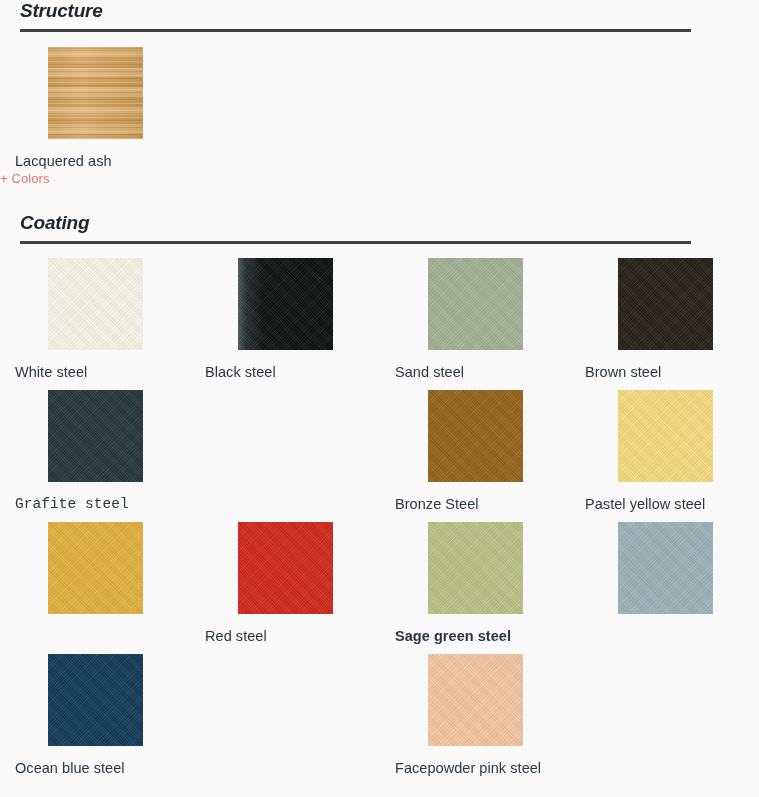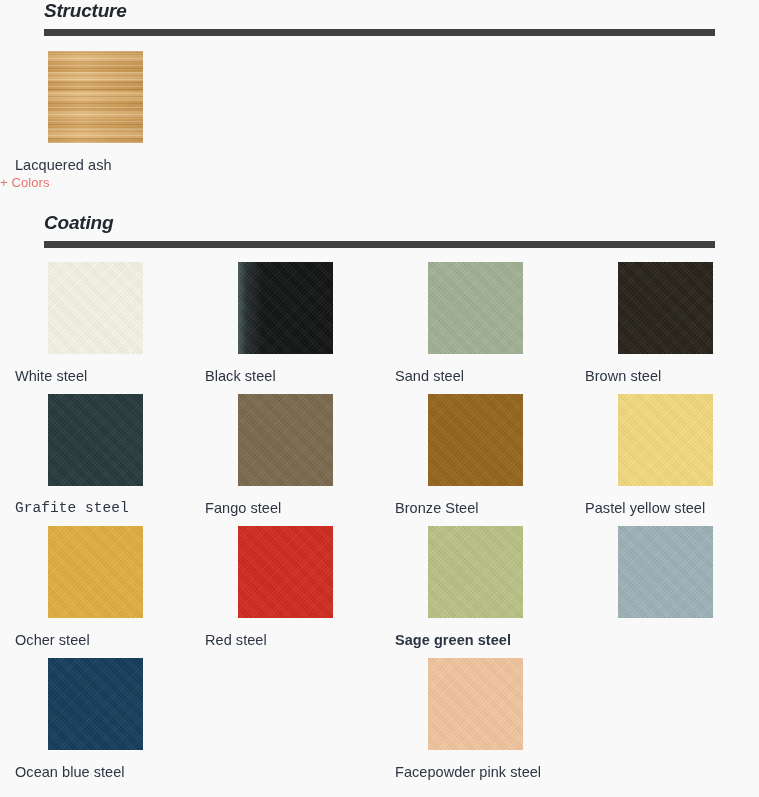--- a/index.html
+++ b/index.html
@@ -24,24 +24,24 @@
   }
 
   
   .section {
     position: absolute;
     left: 0;
     width: 759px;
   }
   .section-header {
     position: relative;
-    margin-left: 44px;
+    margin-left: 20px;
     width: 671px;
     padding-bottom: 7px;
-    border-bottom: 7px solid #404040;
+    border-bottom: 3px solid #404040;
   }
   .section-title {
     font-size: 19px;
     font-weight: bold;
     font-style: italic;
     letter-spacing: -0.2px;
     color: #22272f;
     line-height: 22px;
     white-space: nowrap;
   }
@@ -188,36 +188,31 @@
       </div>
       <div class="cell" style="left:570px; top:14px;">
         <span class="swatch tex-grain" style="background-color:#252118;"></span>
         <span class="cell-label">Brown steel</span>
       </div>
 
       <div class="cell" style="left:0px; top:146px;font-family:Liberation Mono, monospace;">
         <span class="swatch tex-grain" style="background-color:#26383a;"></span>
         <span class="cell-label">Grafite steel</span>
       </div>
-      <div class="cell" style="left:190px; top:146px;">
-        <span class="swatch tex-grain" style="background-color:#7a6a4e;"></span>
-        <span class="cell-label">Fango steel</span>
-      </div>
       <div class="cell" style="left:380px; top:146px;">
         <span class="swatch tex-grain" style="background-color:#96661b;"></span>
         <span class="cell-label">Bronze Steel</span>
       </div>
       <div class="cell" style="left:570px; top:146px;">
         <span class="swatch tex-grain" style="background-color:#f7dd80;"></span>
         <span class="cell-label">Pastel yellow steel</span>
       </div>
 
       <div class="cell" style="left:0px; top:278px;">
         <span class="swatch tex-grain" style="background-color:#e3b13f;"></span>
-        <span class="cell-label">Ocher steel</span>
       </div>
       <div class="cell" style="left:190px; top:278px;">
         <span class="swatch tex-grain" style="background-color:#d3291d;"></span>
         <span class="cell-label">Red steel</span>
       </div>
       <div class="cell" style="left:380px; top:278px;font-weight:bold;">
         <span class="swatch tex-grain" style="background-color:#bcc487;"></span>
         <span class="cell-label">Sage green steel</span>
       </div>
       <div class="cell" style="left:570px; top:278px;">

